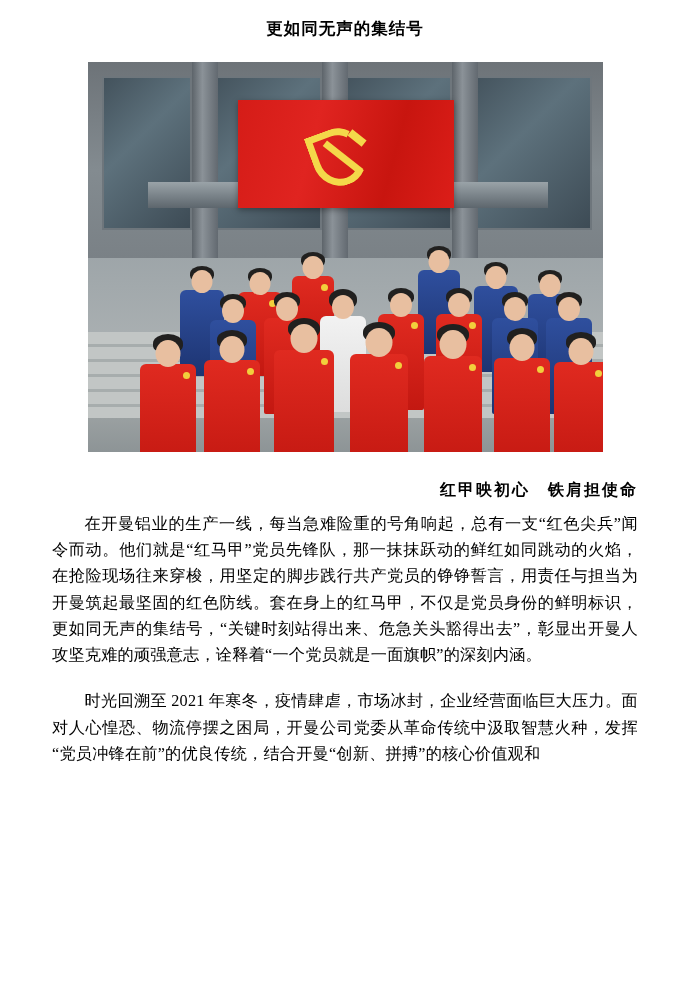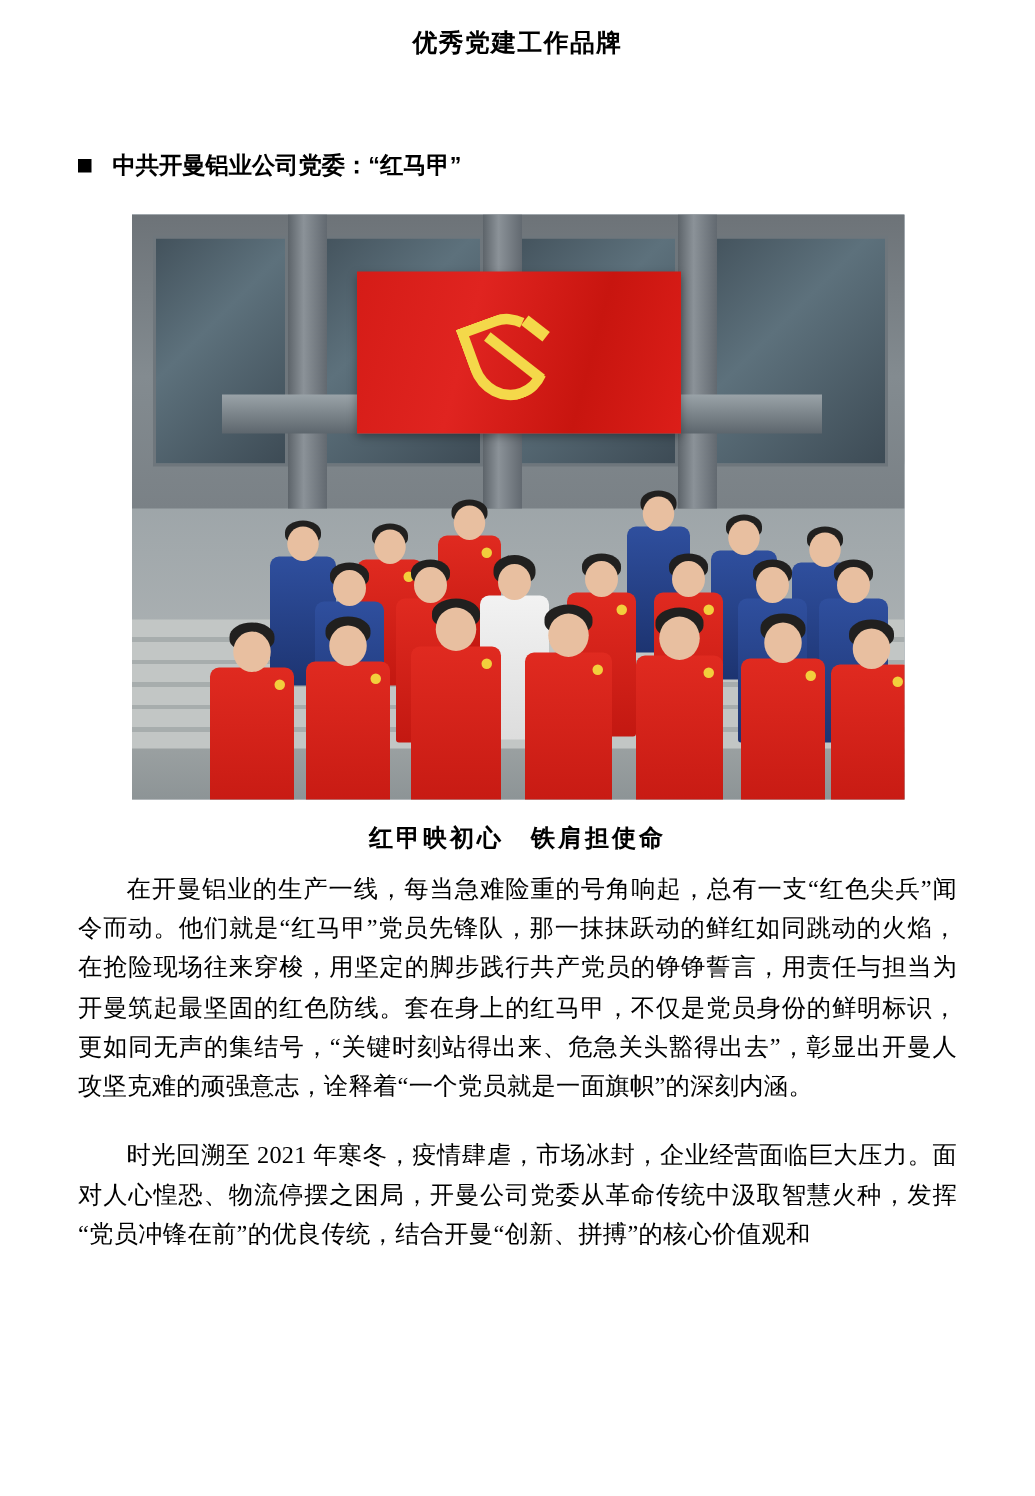--- a/index.html
+++ b/index.html
@@ -125,49 +125,45 @@
     background: #21201f; border-radius: 50% 50% 40% 40%;
   }
   .body-red { background: linear-gradient(to bottom,#e02a20,#c31811); }
   .body-blue { background: linear-gradient(to bottom,#2f4f9e,#1d3471); }
   .body-white { background: linear-gradient(to bottom,#f2f2f2,#dddddd); }
   .badge {
     position: absolute; right: 6px; top: 8px; width: 7px; height: 7px;
     background: #f2cf3c; border-radius: 50%;
   }
   .caption {
-    text-align: center;
+    text-align: right;
     font-size: 16px;
     font-weight: bold;
-    margin: 16px 0 0 0;
+    margin: 28px 0 0 0;
     letter-spacing: 2px;
     font-family: "Liberation Sans", "DejaVu Sans", sans-serif;
   }
   .body-text {
     font-size: 16.2px;
     line-height: 1.62;
     text-align: justify;
     text-justify: inter-ideograph;
     margin: 10px 0 0 0;
     letter-spacing: 0.2px;
   }
   .body-text.indent { text-indent: 2em; font-family: Liberation Serif, serif; }
   .body-text + .body-text { margin-top: 20px; }
 </style>
 </head>
 <body>
 
 <div class="page">
 
-  <div class="doc-title">优秀党建工作品牌</div>
-
-  <div class="section-heading">
-    <span class="bullet-square"></span>
-    <span>中共开曼铝业公司党委：“红马甲”</span>
-  </div>
+  <div class="doc-title">更如同无声的集结号</div>
+
 
   <div class="photo-wrap">
     <div class="bg-building"></div>
     <div class="facade"></div>
 
     <div class="glass" style="left:14px;width:86px;"></div>
     <div class="glass" style="left:120px;width:110px;"></div>
     <div class="glass" style="left:250px;width:110px;"></div>
     <div class="glass" style="left:380px;width:120px;"></div>
     <div class="col" style="left:104px;"></div>

